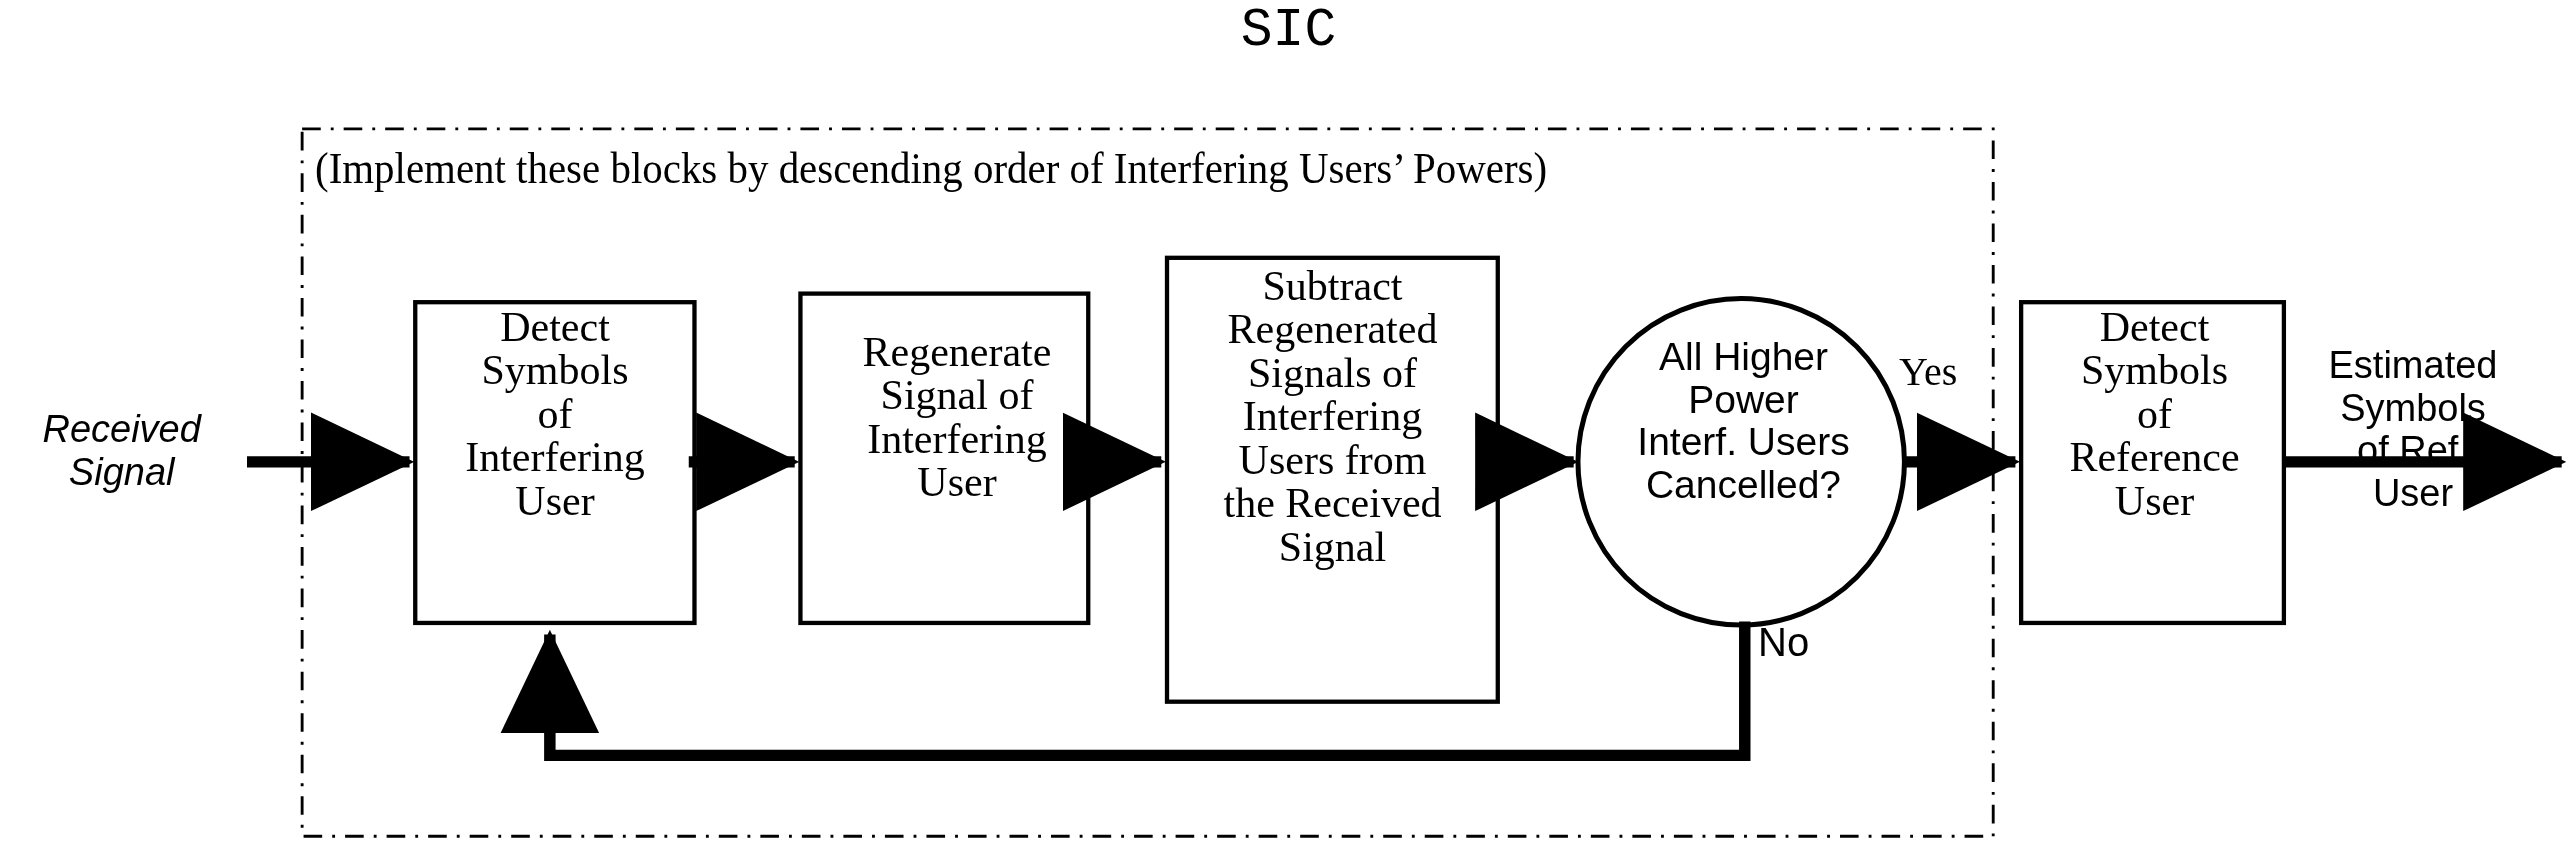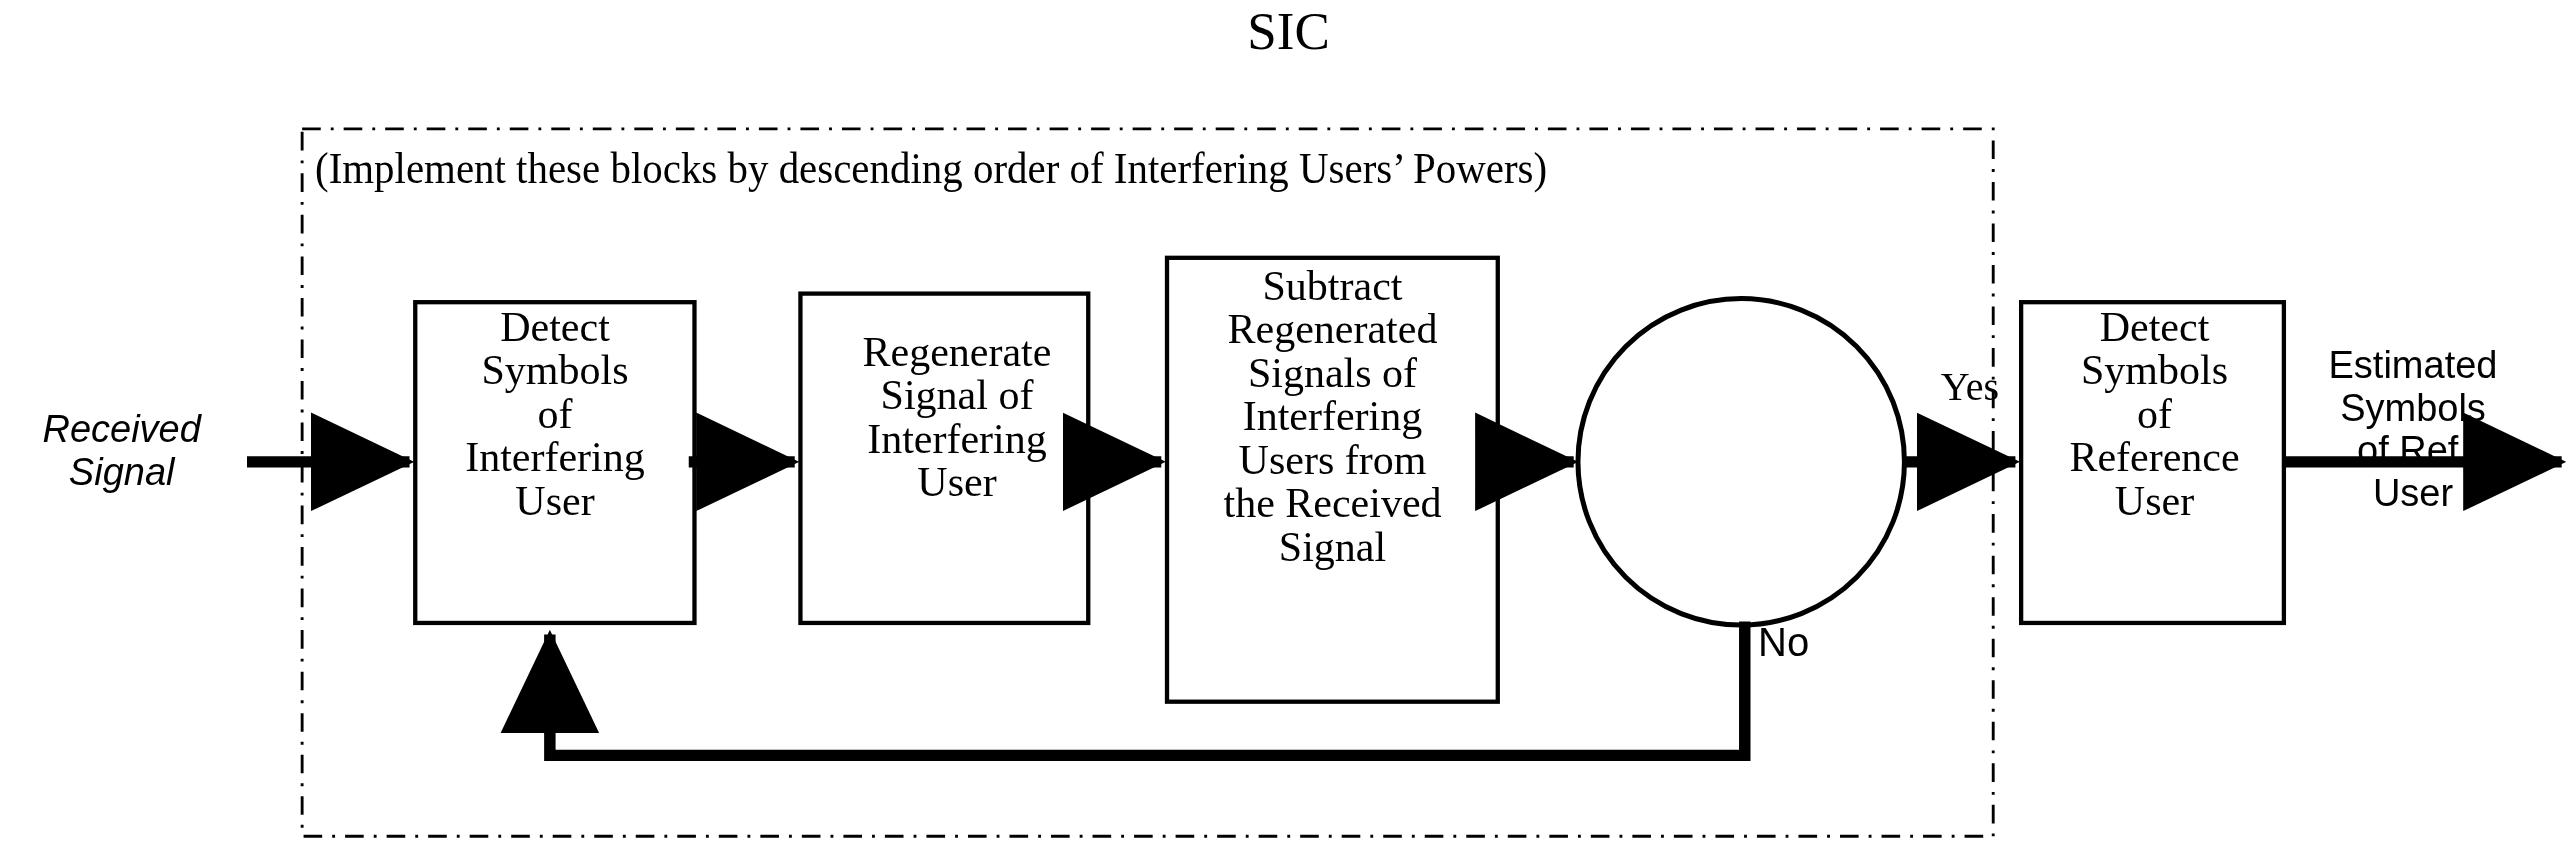--- a/index.html
+++ b/index.html
@@ -34,21 +34,21 @@
     line-height: 1.02;
   }
   .serif { font-family: "Liberation Serif", serif; }
   .sans  { font-family: "Liberation Sans", sans-serif; }
 
   #title {
     left: 1002px;
     top: 4.3px;
     width: 573px;
     font-size: 53px;
-    font-family: Liberation Serif, serif;
+    font-family: Liberation Mono, monospace;
     text-align: center;
   }
   #subtitle {
     left: 315px;
     top: 147px;
     width: 1668px;
     font-size: 44px;
     font-family: "Liberation Serif", serif;
     text-align: left;
     transform: scaleX(0.93);
@@ -75,21 +75,21 @@
   #lbl-b1 { left: 419px;  top: 306px;  width: 272px; }
   #lbl-b2 { left: 802px; top: 331px;  width: 286px; margin-left: 12px; }
   #lbl-b3 { left: 1168px; top: 265px;  width: 329px; }
   #lbl-b4 { left: 2025px; top: 306px;  width: 259px; }
 
   #lbl-circle { left: 1586px; top: 336px; width: 315px; }
 
   #lbl-received  { left: 7.2px;   top: 408px;  width: 229px; font-style: italic; }
   #lbl-estimated { left: 2295px; top: 344px;  width: 236px; }
 
-  #lbl-yes { left: 1899px; top: 367px; width: 100px; text-align: right; font-family: Liberation Serif, serif; }
+  #lbl-yes { left: 1899px; top: 352px; width: 100px; text-align: left; font-family: Liberation Serif, serif; }
   #lbl-no  { left: 1758px; top: 622px; width: 100px; text-align: left; }
 </style>
 </head>
 <body>
 
 <div id="canvas">
 
   <svg id="diagram-svg" viewBox="0 0 3598 1208" xmlns="http://www.w3.org/2000/svg">
     <defs>
       <marker id="arrowhead" markerWidth="9" markerHeight="9" refX="8.6" refY="4.5" orient="auto" markerUnits="strokeWidth">
@@ -157,19 +157,23 @@
 Users from
 the Received
 Signal</div>
 
   <div class="txt serif block-label" id="lbl-b4">Detect
 Symbols
 of
 Reference
 User</div>
 
+  <div class="txt sans circle-label" id="lbl-circle">All Higher
+Power
+Interf. Users
+Cancelled?</div>
 
   <div class="txt serif branch-label" id="lbl-yes">Yes</div>
 
   <div class="txt sans branch-label" id="lbl-no">No</div>
 
 </div>
 
 
 </body></html>

